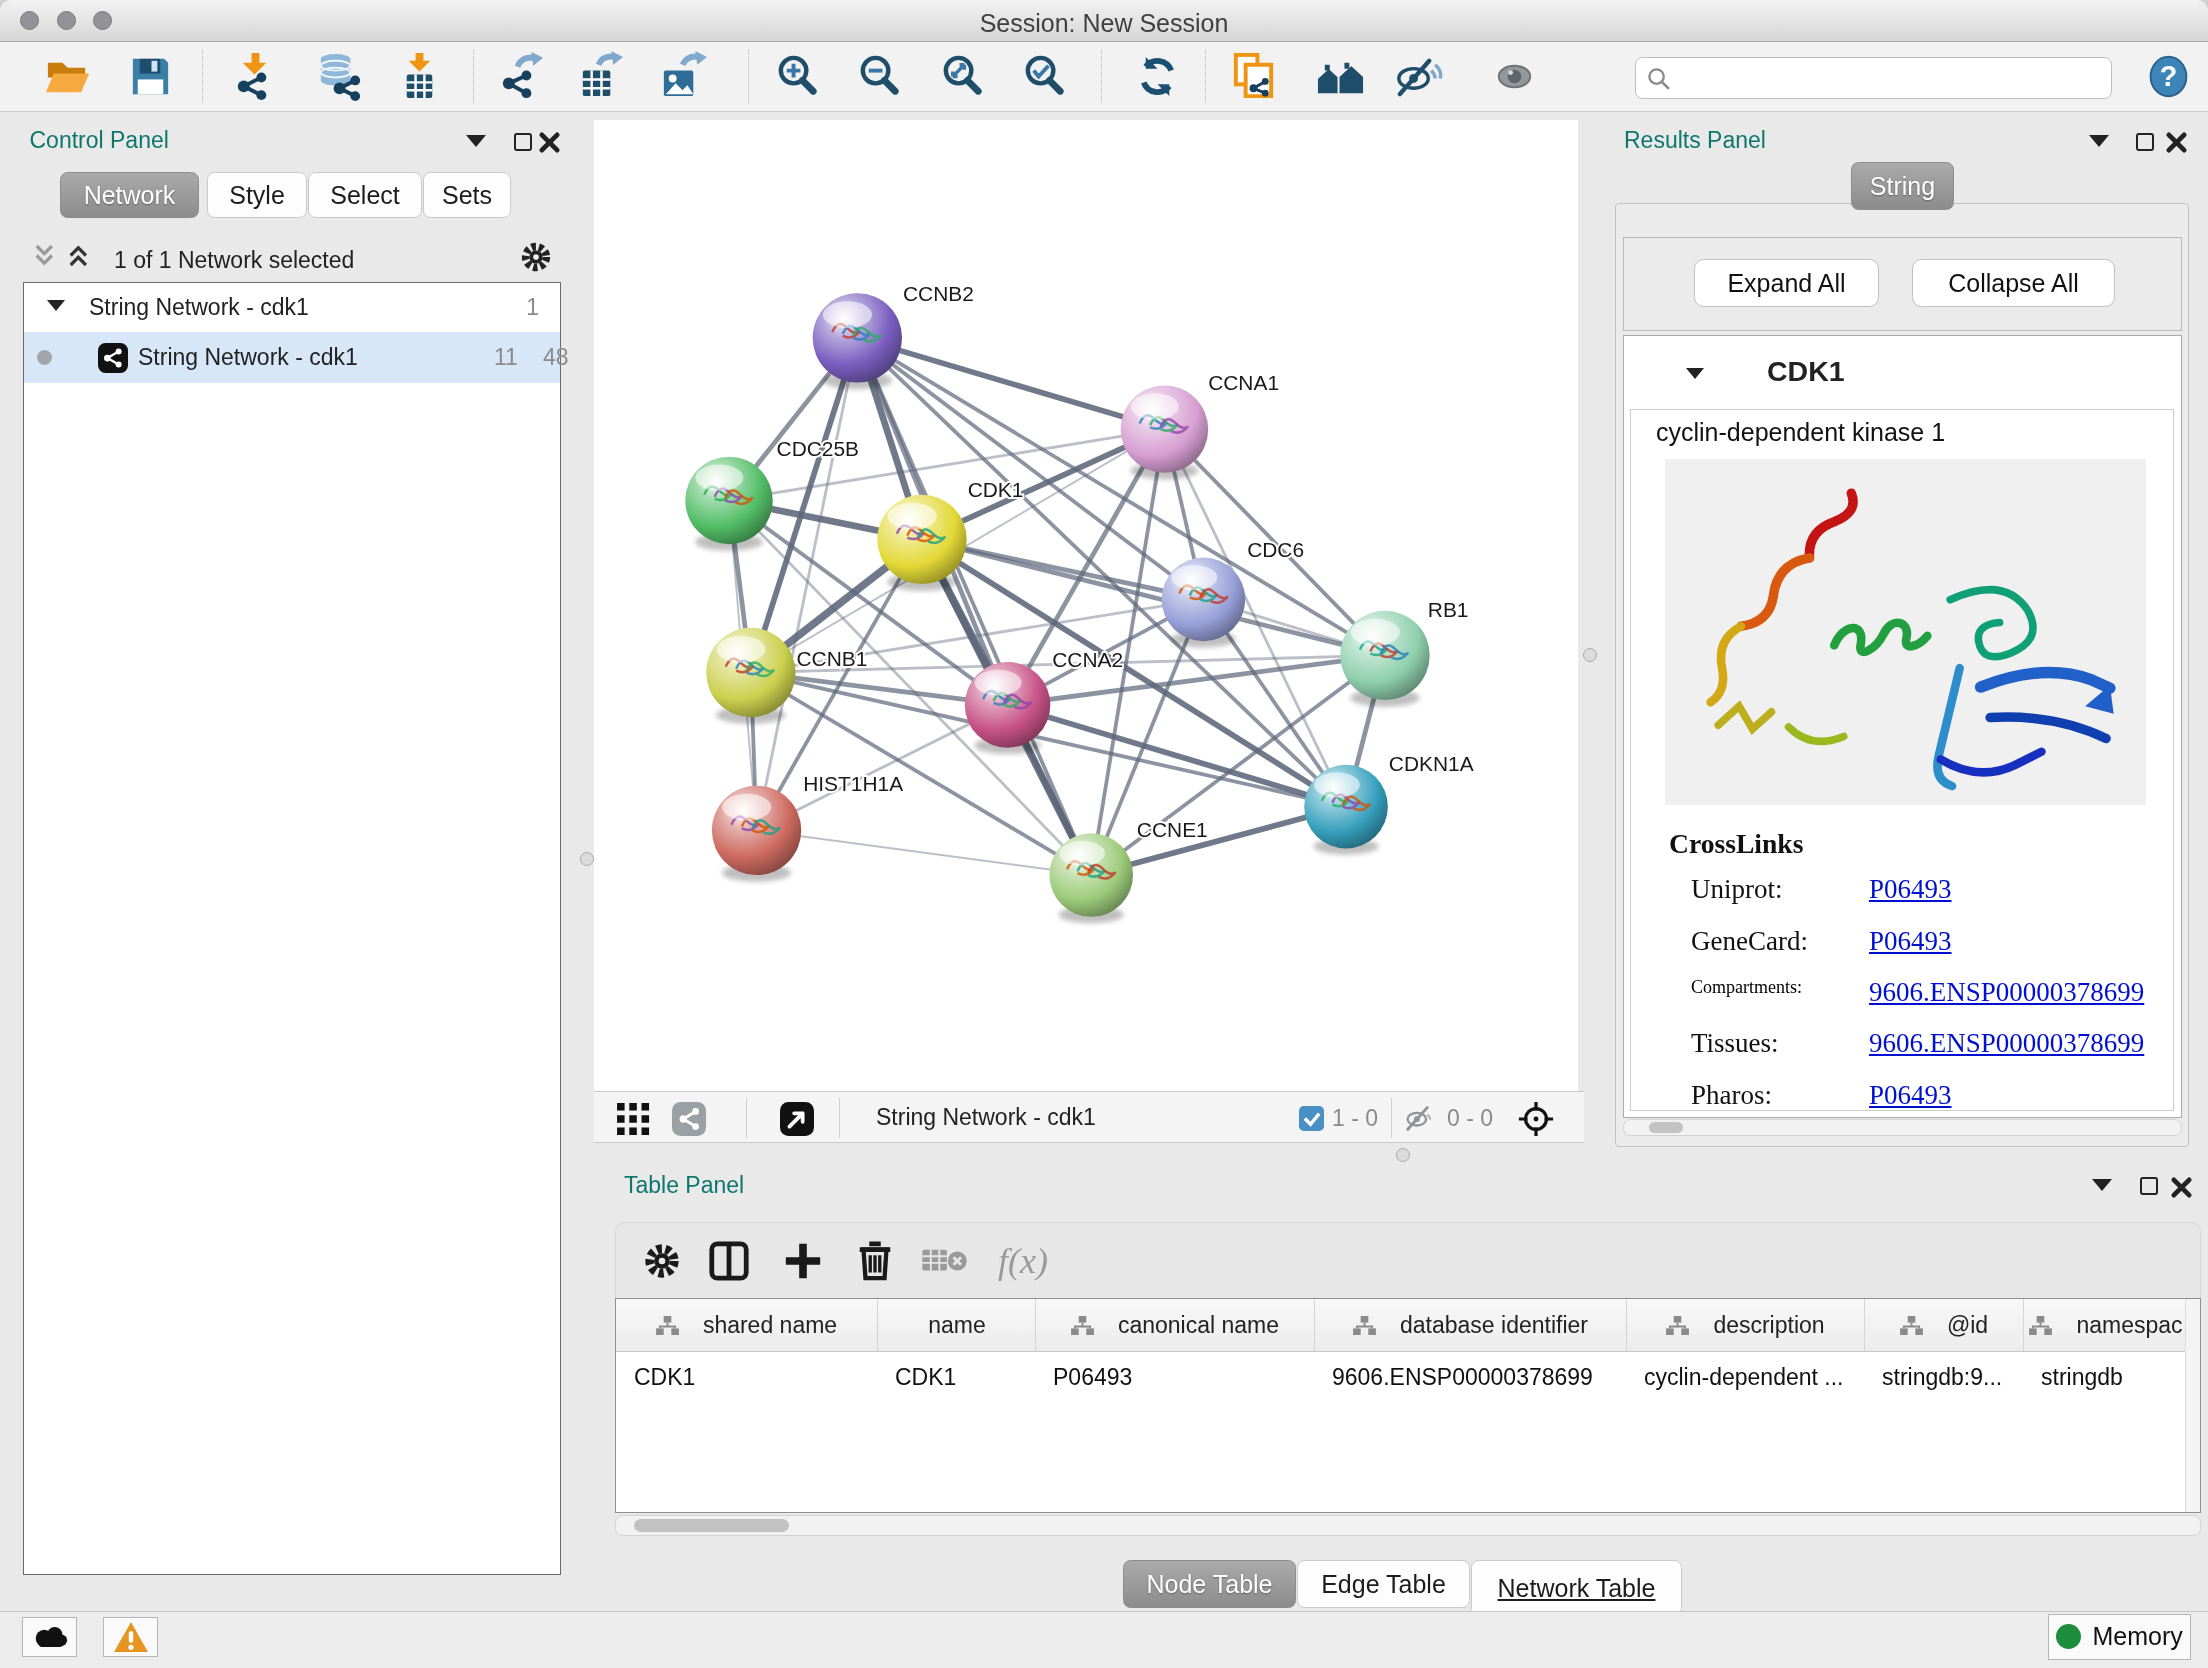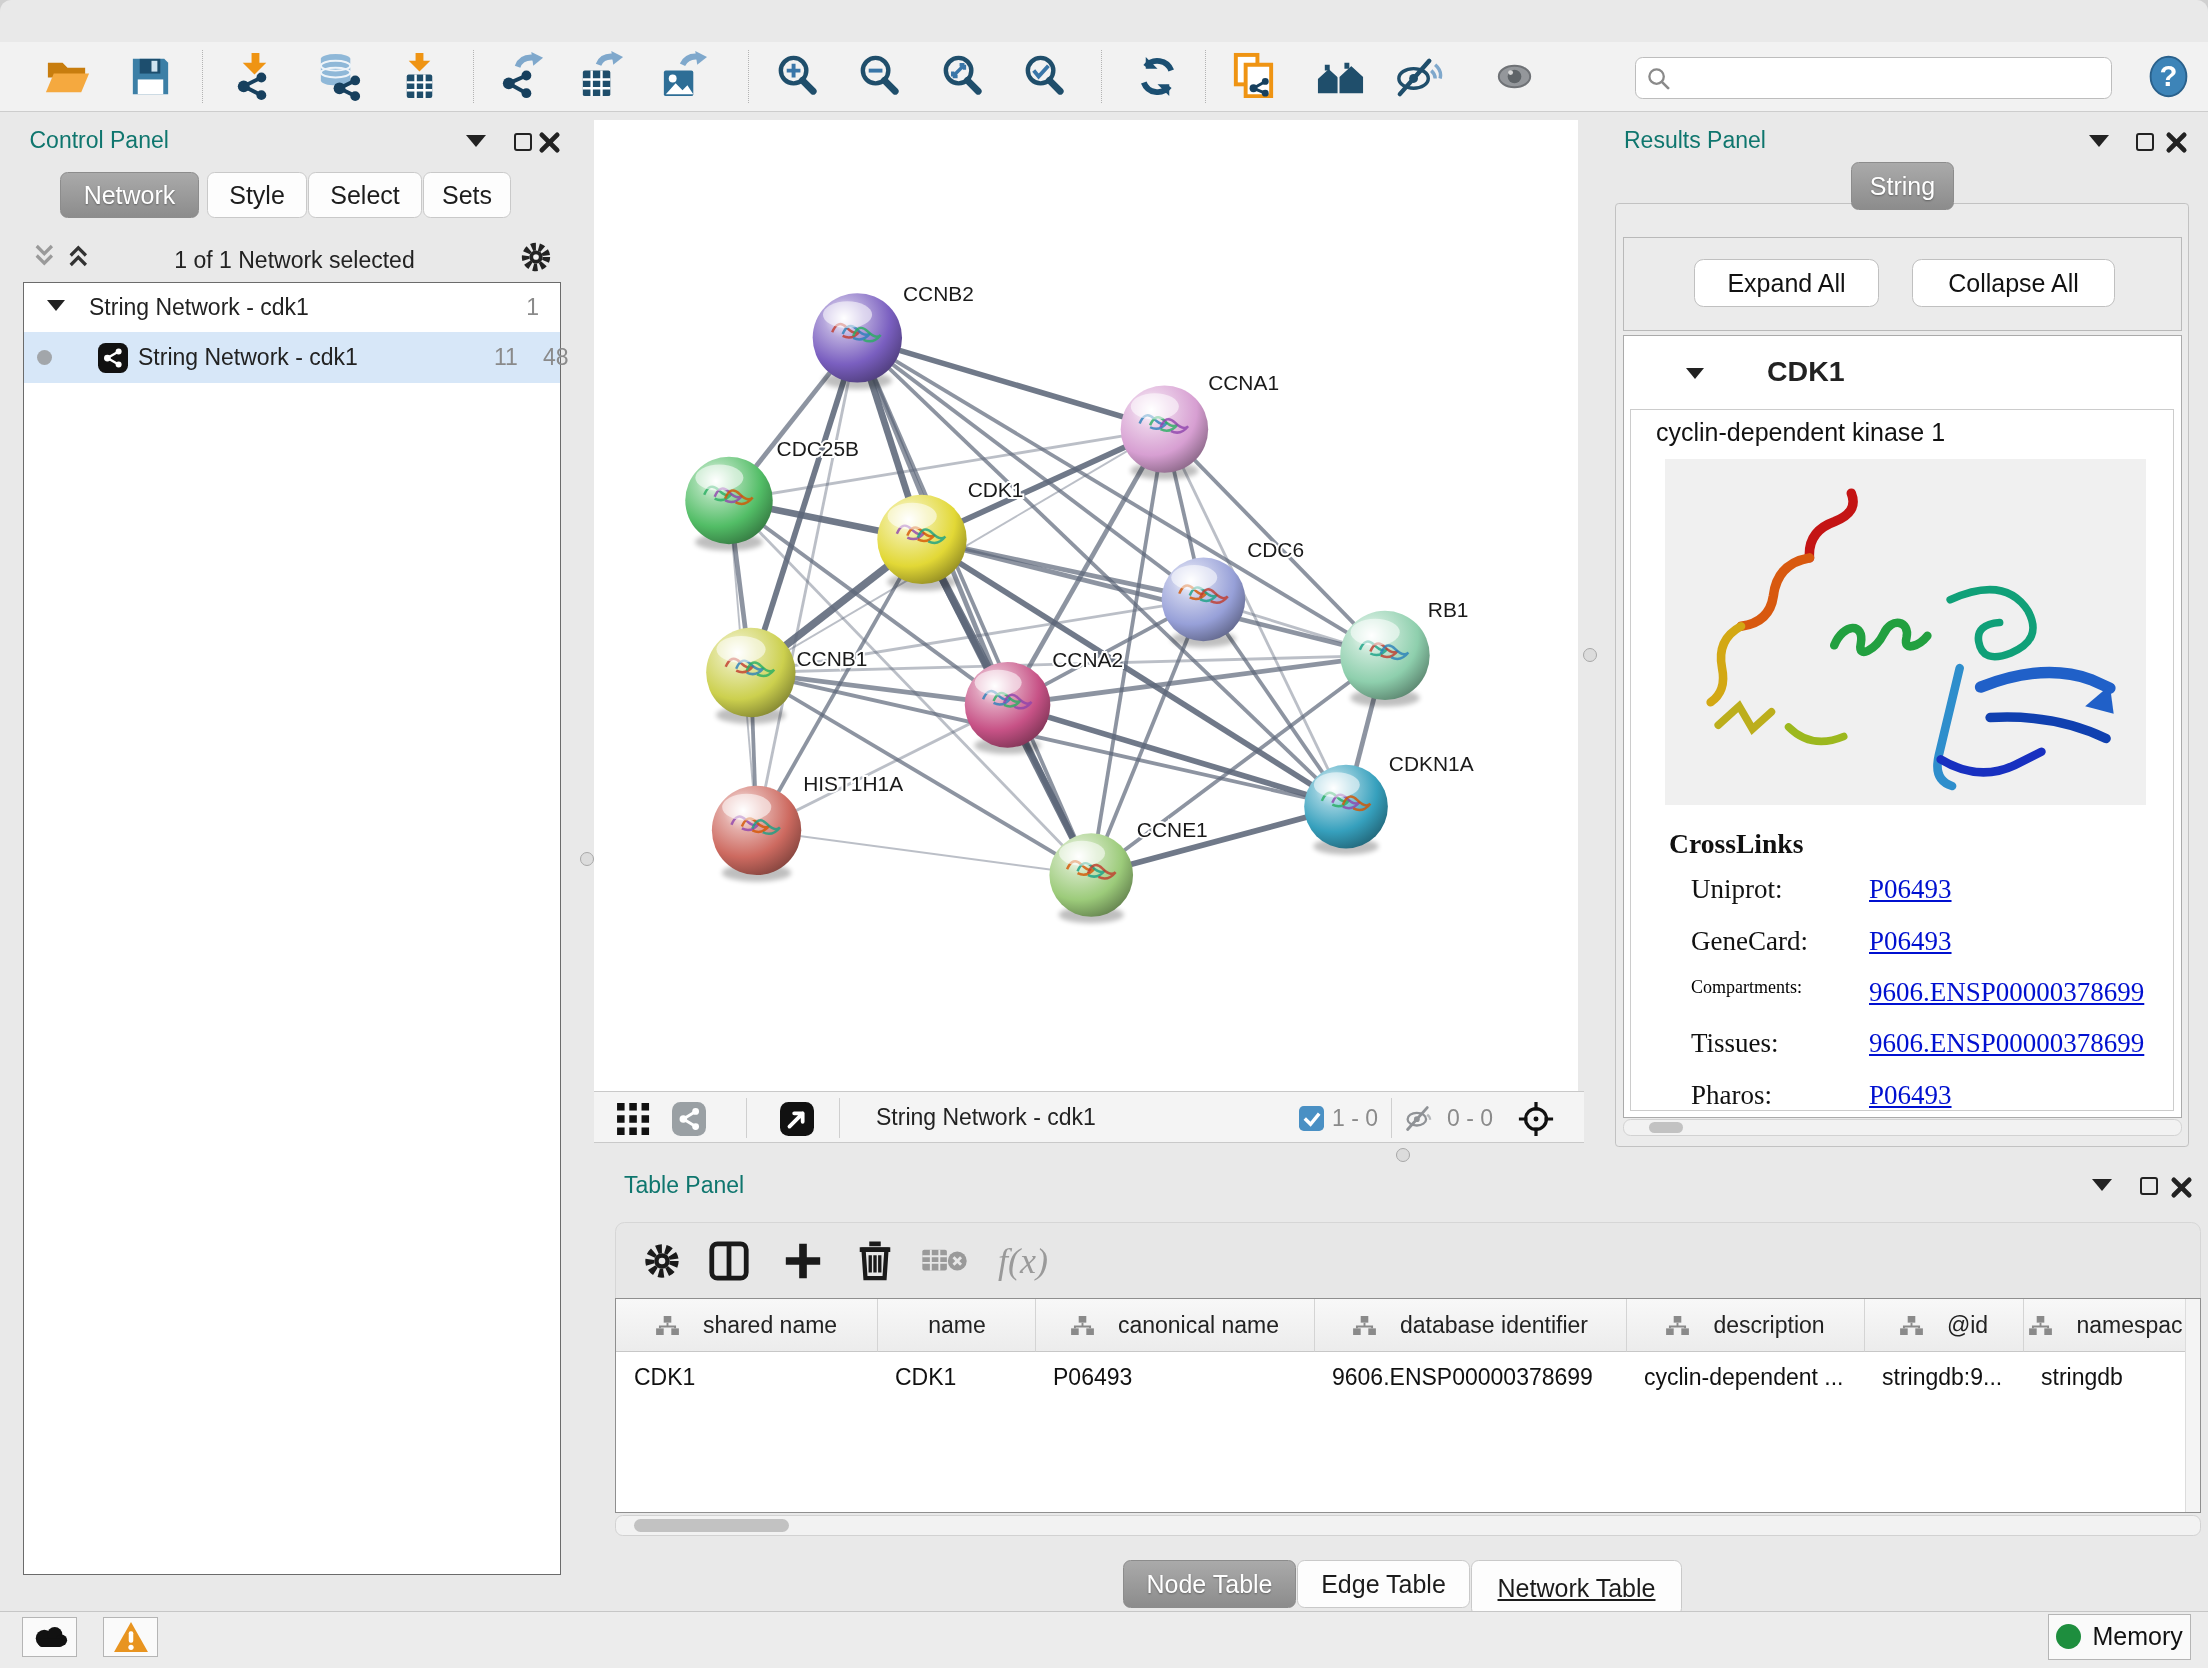--- a/index.html
+++ b/index.html
@@ -60,20 +60,26 @@
   #statusbar{left:0;top:1611px;width:2208px;height:57px;background:#ececec;border-top:1.9px solid #c6c6c6;}
   .sb-btn{position:absolute;top:4.8px;width:55px;height:40px;background:#fafafa;border:1.9px solid #b5b5b5;display:flex;align-items:center;justify-content:center;}
   #memory-btn{left:2048px;top:1.9px;width:143px;height:46px;background:#fafafa;border:1.9px solid #b5b5b5;display:flex;align-items:center;justify-content:center;gap:11.4px;font-size:25px;color:#111;}
   .net-label{font-size:22px;fill:#1a1a1a;paint-order:stroke;stroke:#ffffff;stroke-width:4px;font-family:"Liberation Sans",sans-serif;}
 </style>
 </head>
 <body>
 
 <div id="win">
 
+  <div id="titlebar" class="abs">
+    <div class="tlight abs" style="left:20px"></div>
+    <div class="tlight abs" style="left:57px"></div>
+    <div class="tlight abs" style="left:93px"></div>
+    <div id="win-title" class="abs">Session: New Session</div>
+  </div>
 
   <div id="toolbar" class="abs">
     <div class="tbi" style="left:41px">
       <svg width="51" height="51" viewBox="0 0 52 52">
         <path d="M6 12h15l5 5h18v10H6z" fill="#c87d0e"></path>
         <path d="M4 42l8-19h36l-8 19z" fill="#f5a93f"></path>
       </svg>
     </div>
     <div class="tbi" style="left:124px">
       <svg width="51" height="51" viewBox="0 0 52 52">
@@ -244,21 +250,21 @@
       <div class="tab abs" style="left: 308px; top: 172px; width: 114px; height: 46px;">Select</div>
       <div class="tab abs" style="left: 423px; top: 172px; width: 88px; height: 46px;">Sets</div>
     </div>
 
   <svg class="abs" style="left:31px;top:243px" width="28.5" height="25" viewBox="0 0 30 26">
     <path d="M6 3l8 8 8-8M6 13l8 8 8-8" stroke="#9a9a9a" stroke-width="3.4" fill="none"></path>
   </svg>
   <svg class="abs" style="left:65px;top:243px" width="28.5" height="25" viewBox="0 0 30 26">
     <path d="M6 23l8-8 8 8M6 13l8-8 8 8" stroke="#333" stroke-width="3.4" fill="none"></path>
   </svg>
-  <div class="abs" style="left:114px;top:247px;width:361px;text-align:center;font-size:23px;color:#222">1 of 1 Network selected</div>
+  <div class="abs" style="left:114px;top:247px;width:361px;text-align:left;font-size:23px;color:#222">1 of 1 Network selected</div>
   <svg class="abs" style="left:519px;top:240px" width="34" height="34" viewBox="0 0 36 36">
     <circle cx="18" cy="18" r="11" fill="none" stroke="#222" stroke-width="8" stroke-dasharray="4.6 3.2"></circle>
     <circle cx="18" cy="18" r="5" fill="#f2f2f2" stroke="#222" stroke-width="4"></circle>
   </svg>
 
   <div id="cp-tree" class="abs">
     <div style="position:relative;height:49px">
       <div class="tri-down" style="position:absolute;left:23px;top:17px;border-left-width:9.5px;border-right-width:9.5px;border-top-width:11.4px"></div>
       <div style="position:absolute;left:65px;top:11.4px;font-size:23px">String Network - cdk1</div>
       <div class="graytxt" style="position:absolute;right:21px;top:11.4px;font-size:23px">1</div>

